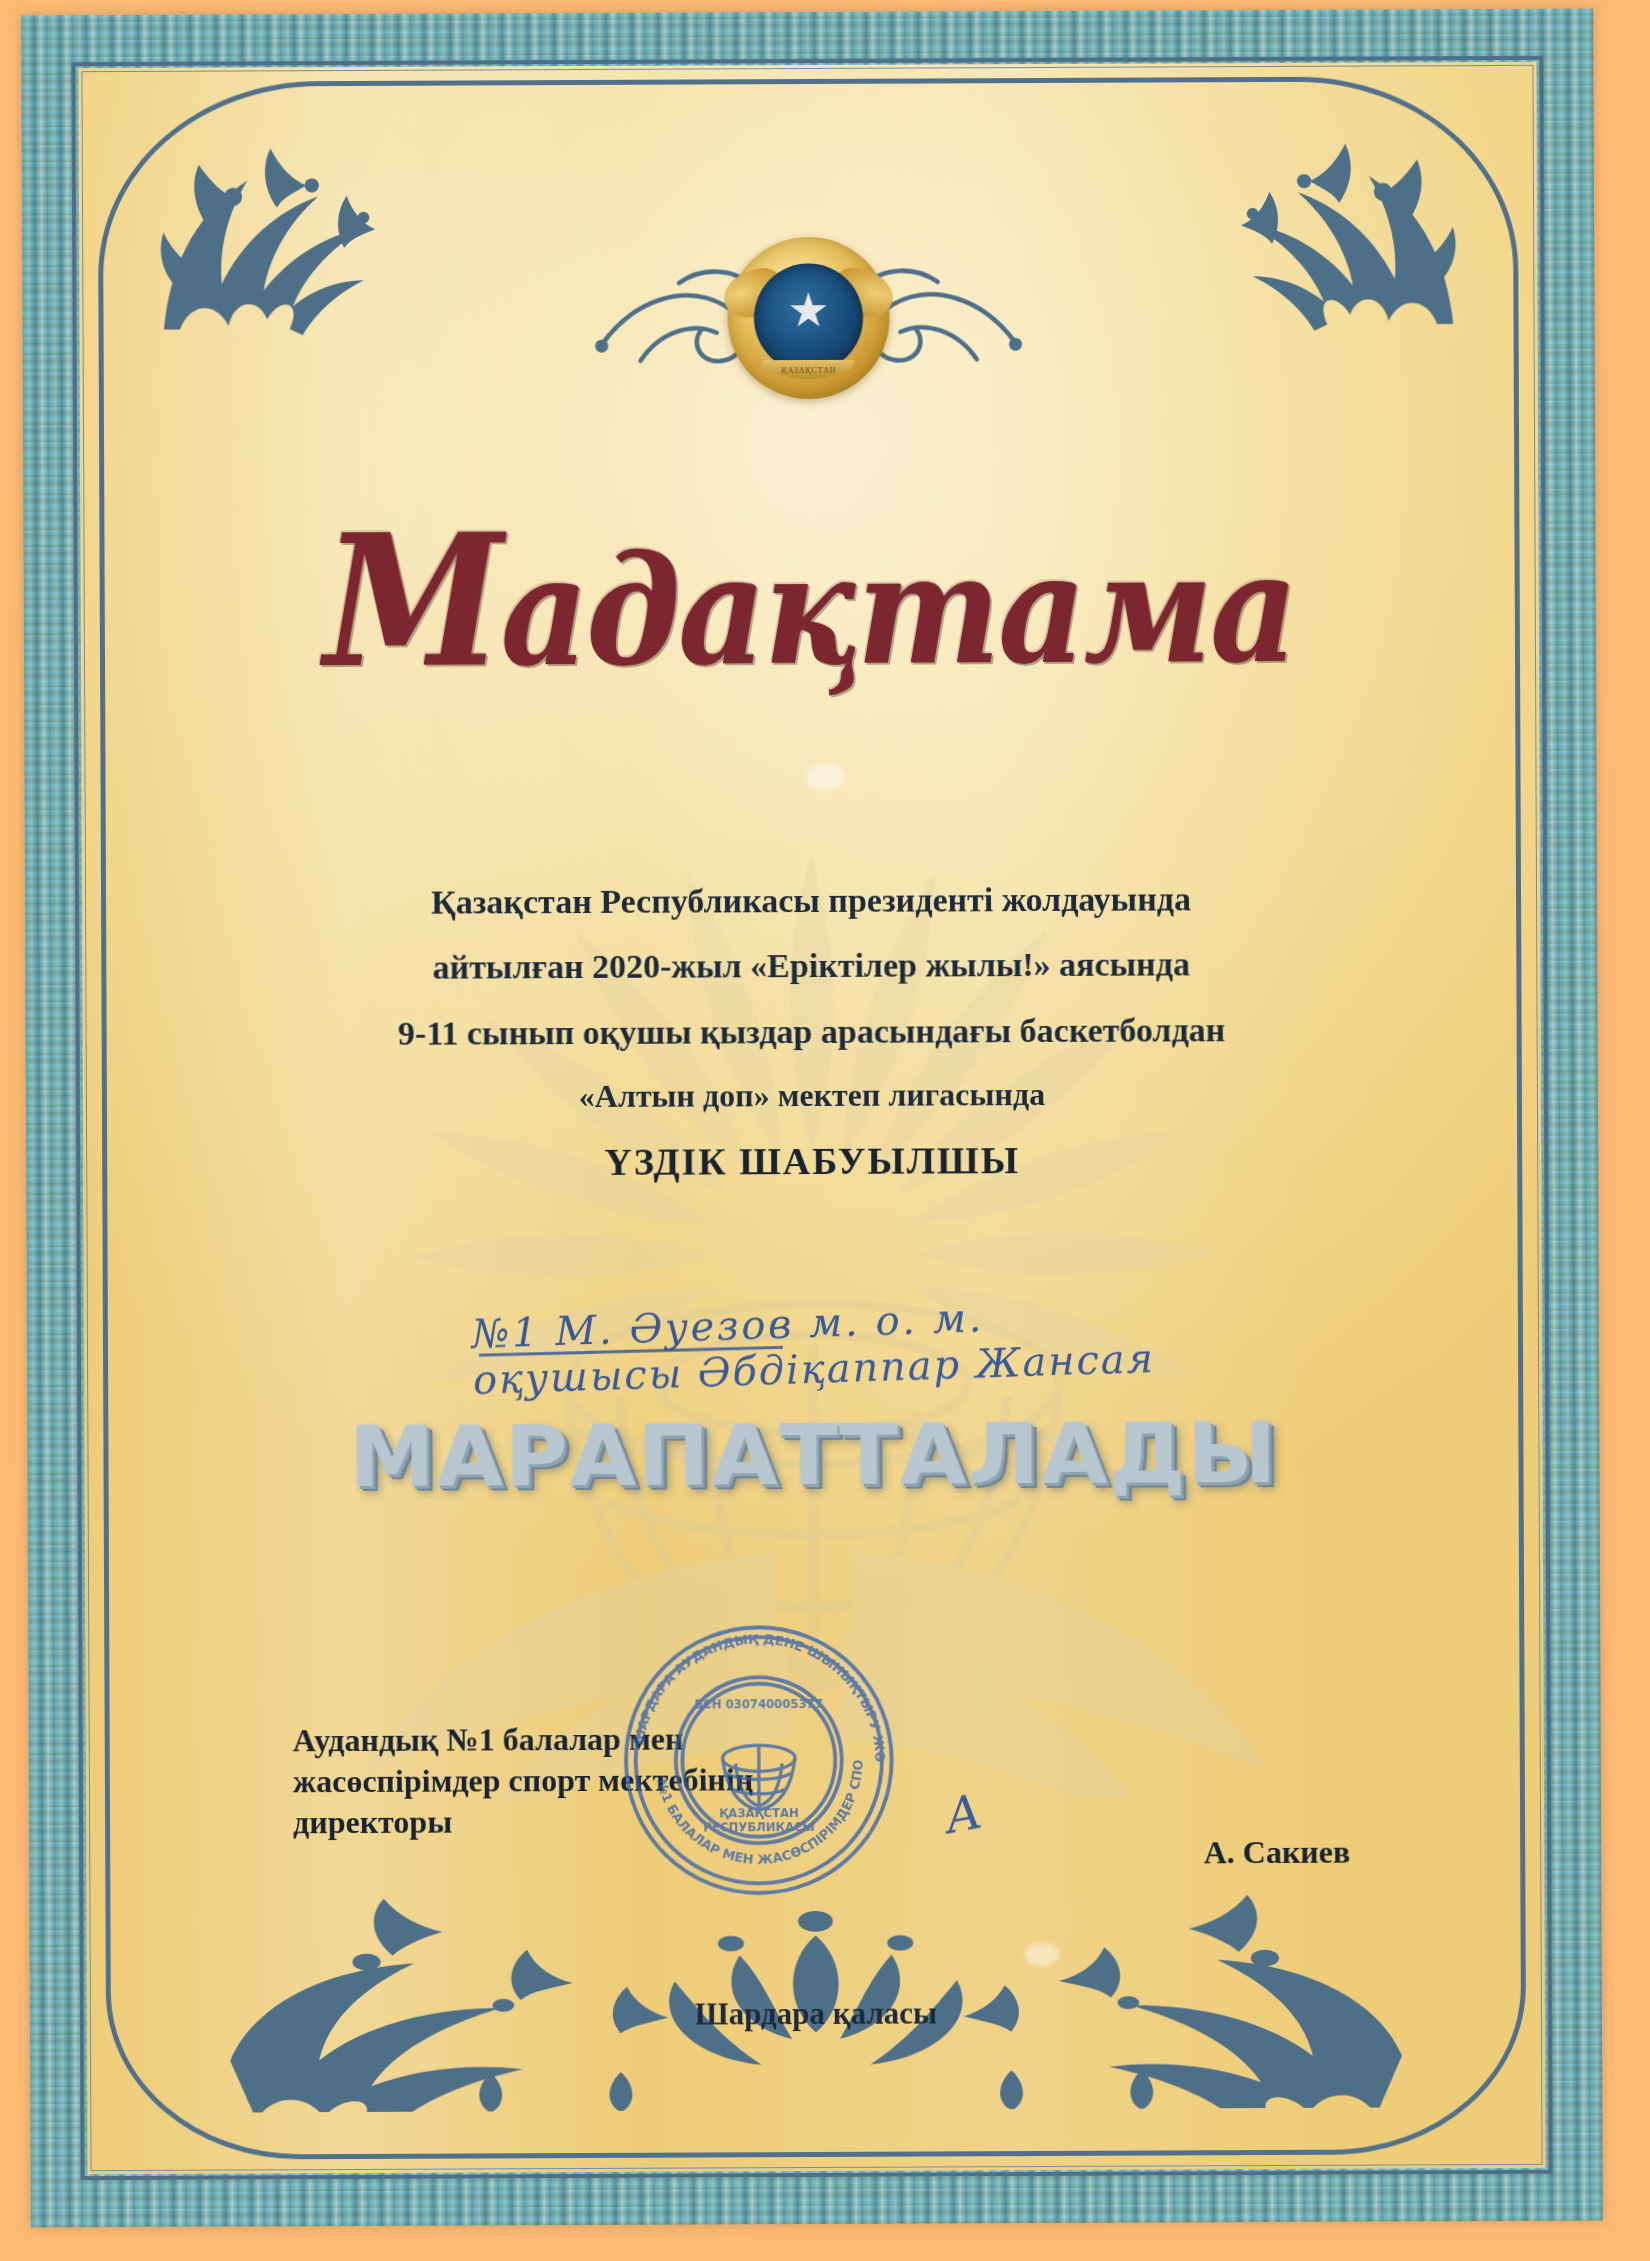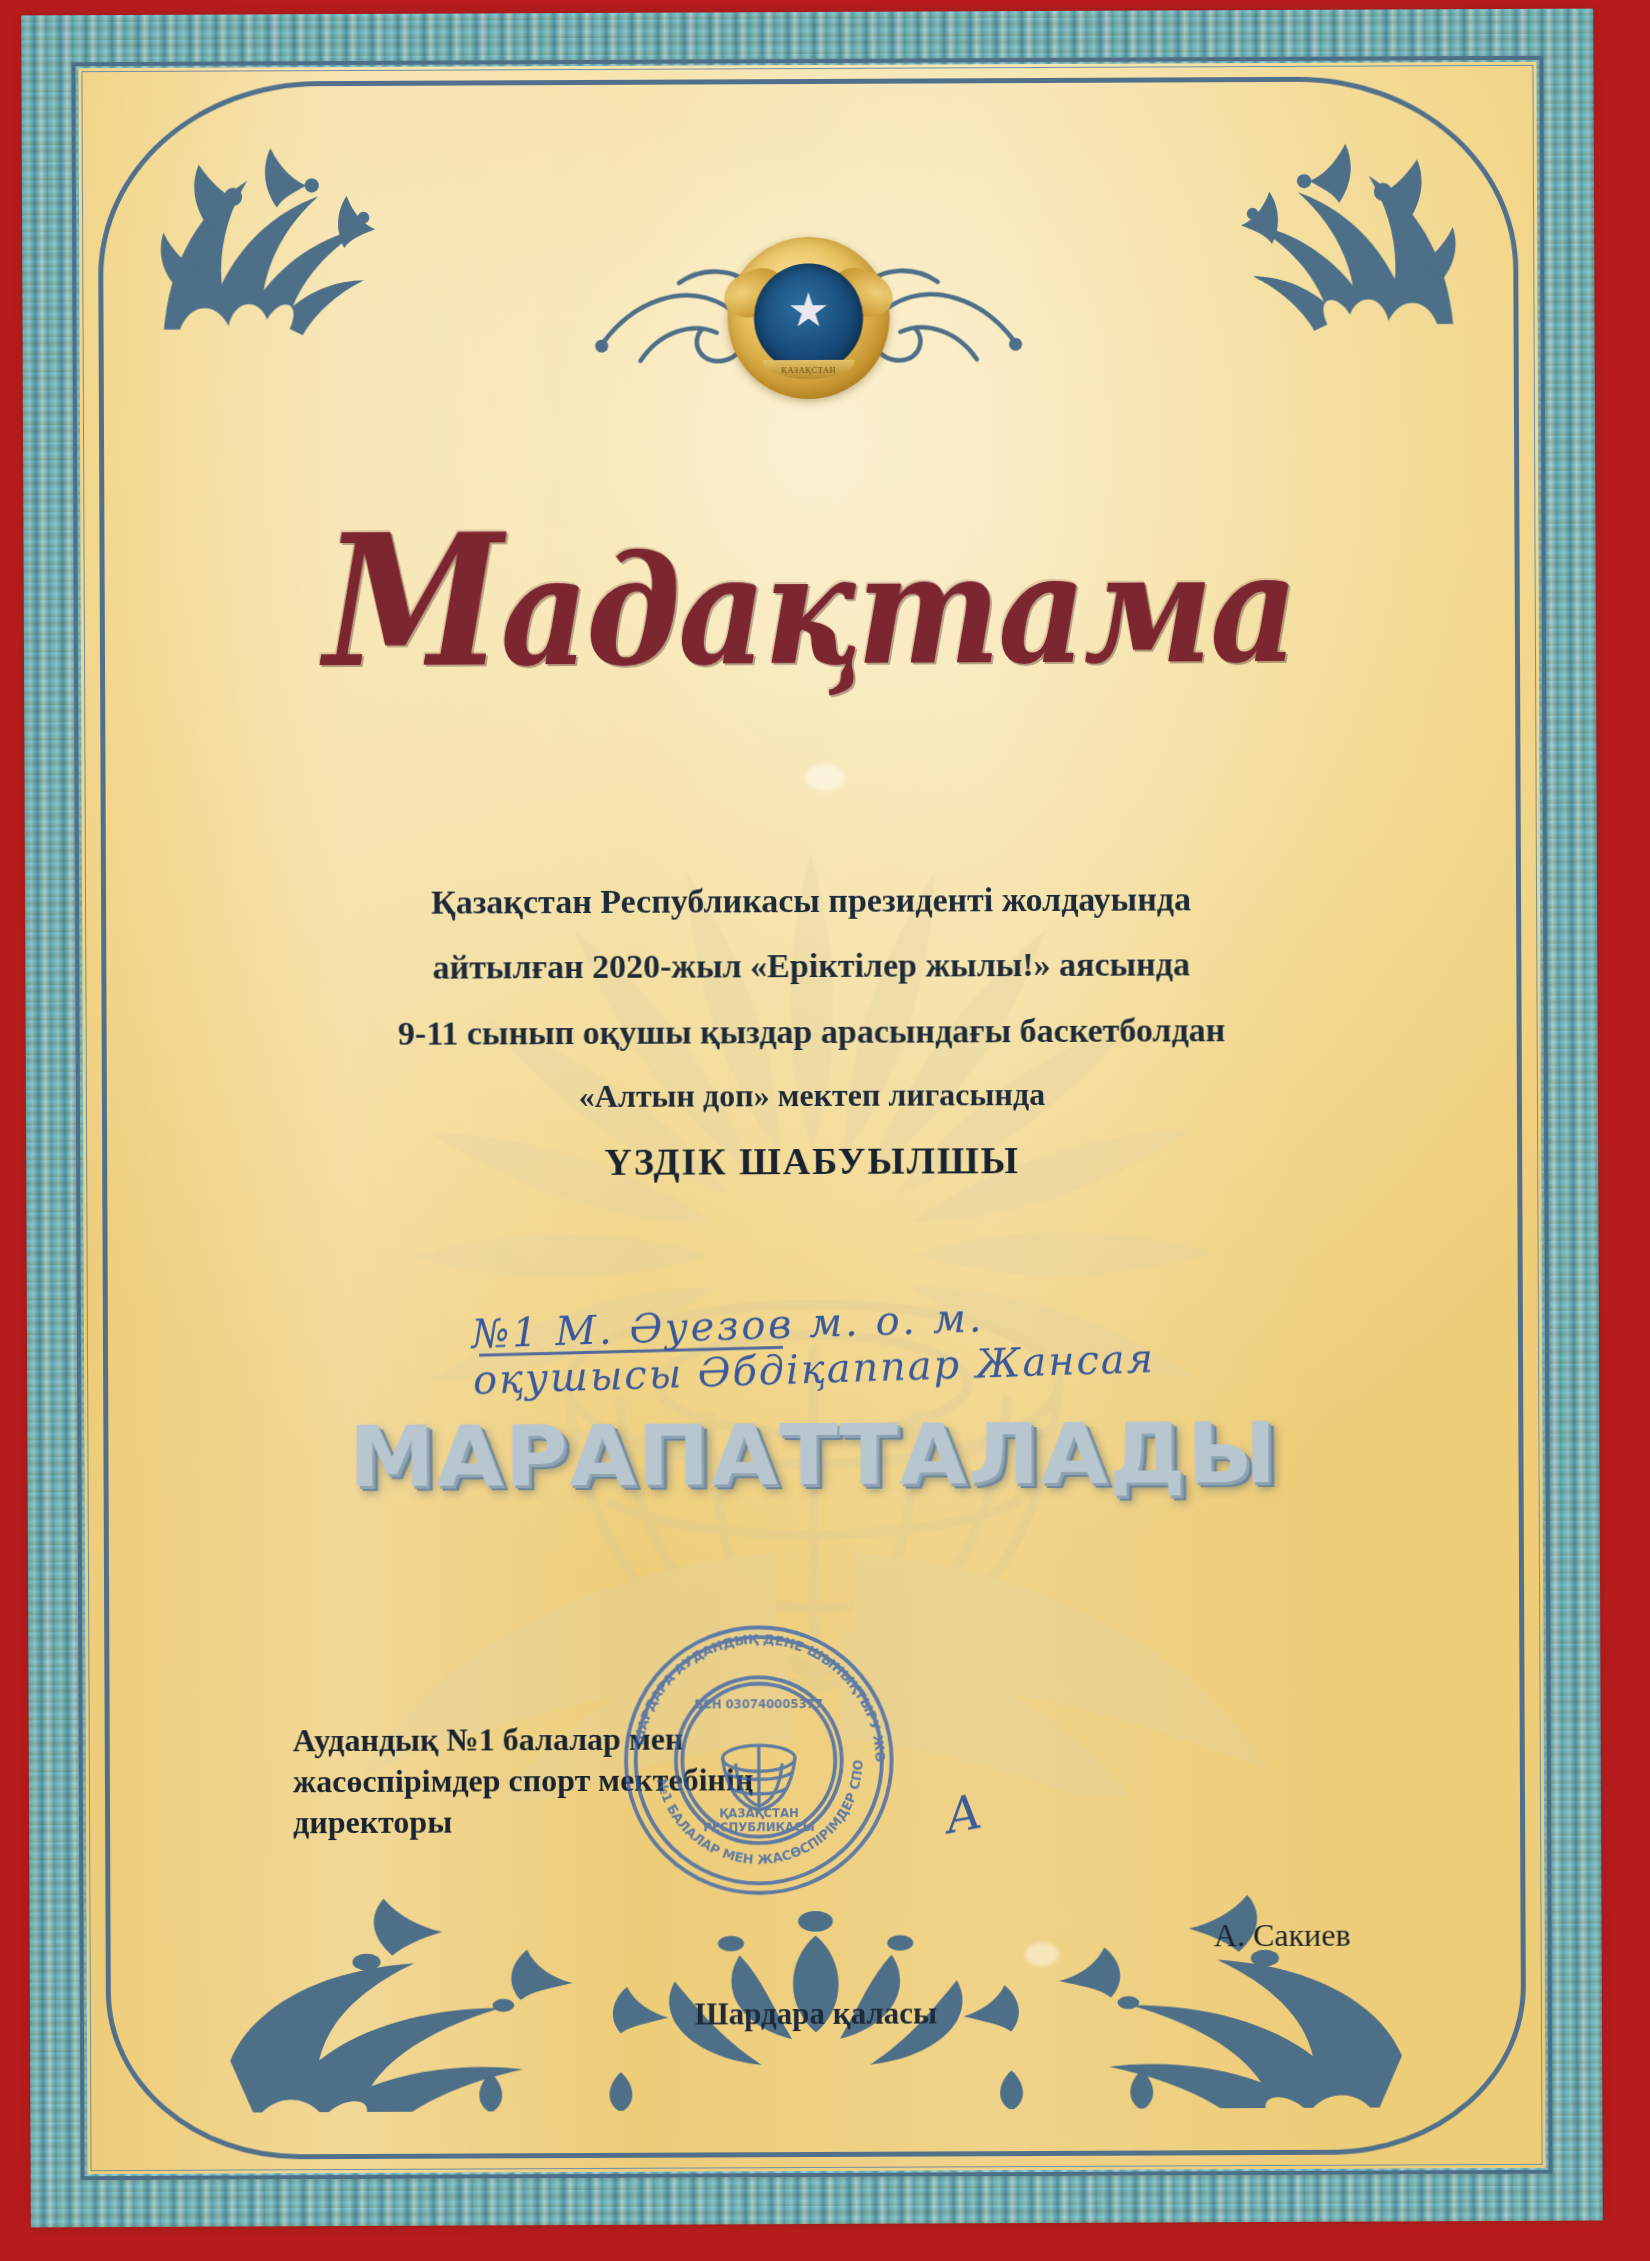--- a/index.html
+++ b/index.html
@@ -11,21 +11,21 @@
     width: 1651px;
     height: 2261px;
     font-family: "Liberation Serif", serif;
     overflow: hidden;
   }
 
   
   .scan {
     position: absolute;
     inset: 0;
-    background: #b91c1c;
+    background: #fdba74;
   }
 
   
   .sheet {
     position: absolute;
     left: 26px;
     top: 11.6px;
     width: 1572px;
     height: 2212px;
     transform: rotate(-0.25deg);
@@ -308,26 +308,26 @@
     color: #18232f;
     font-family: "Liberation Serif", serif;
     font-size: 32px;
     font-weight: bold;
     line-height: 1.28;
     text-align: left;
   }
   .sig-right {
     position: absolute;
     right: 194px;
-    top: 1854px;
+    top: 1771px;
     z-index: 9;
     color: #18232f;
     font-family: "Liberation Serif", serif;
     font-size: 32px;
-    font-weight: normal;
+    font-weight: bold;
   }
   .sig-scribble {
     position: absolute;
     left: 860px;
     top: 1721px;
     z-index: 11;
     color: #2a4f9c;
     font-family: "DejaVu Serif", serif;
     font-style: italic;
     font-size: 48px;

